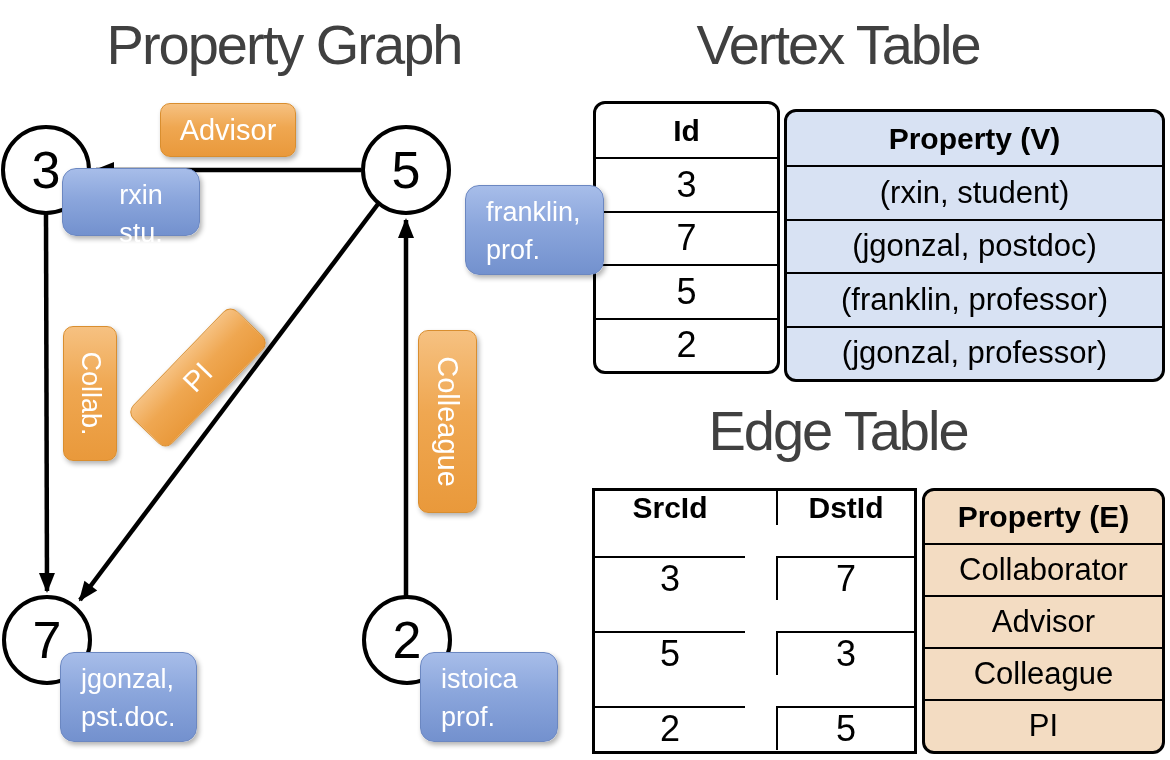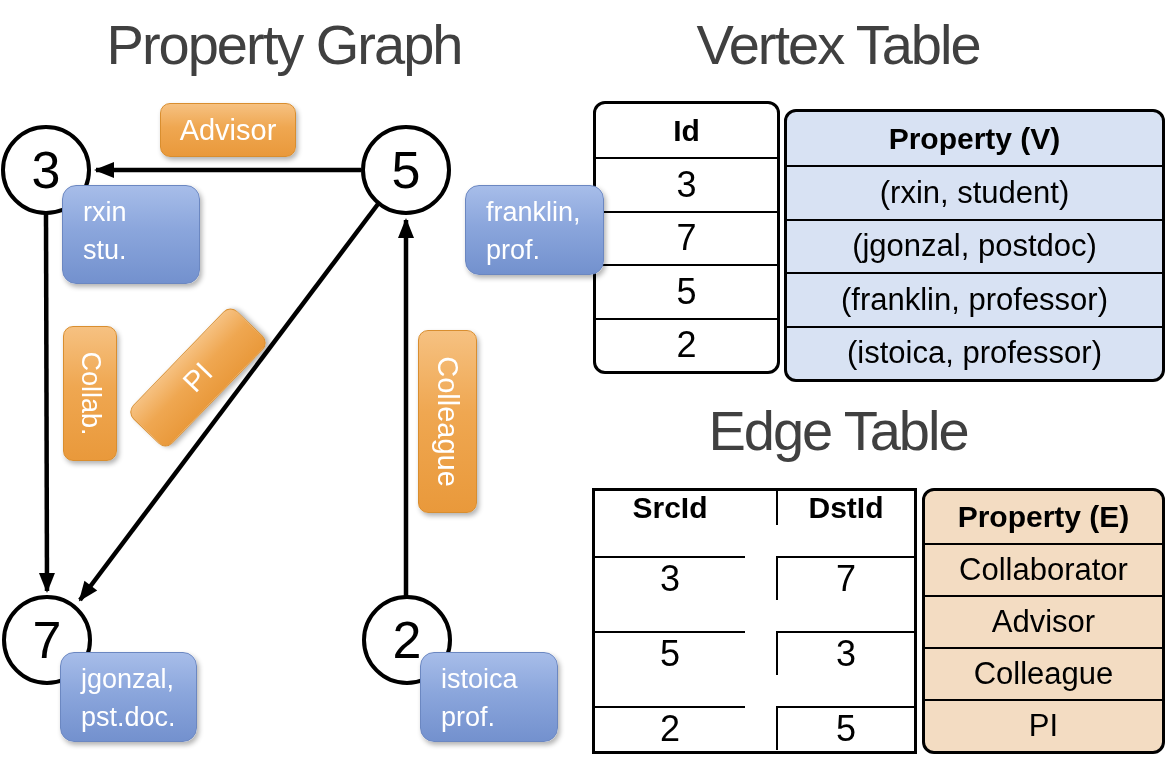--- a/index.html
+++ b/index.html
@@ -36,21 +36,21 @@
   .elabel-colleague { left:418px; top:330px; width:59px;  height:183px; font-size:29px; }
   .elabel-pi        { left:123px; top:350px; width:150px; height:55px; font-size:29px; transform:rotate(-46deg); }
   .vtext { transform:rotate(90deg); white-space:nowrap; }
 
   
   .vbox { position:absolute; z-index:4; border-radius:14px; color:#fff; font-size:27px; line-height:38px;
           background:linear-gradient(180deg, var(--blue_hi), var(--blue) 45%, var(--blue_lo));
           border:1.5px solid var(--blue_border);
           box-shadow:2px 3px 5px rgba(0,0,0,0.3);
           padding:7px 0 0 20px; }
-  .vbox-rxin     { left:62px;  top:185px; width:138px; height:99px; }
+  .vbox-rxin     { left:62px;  top:168px; width:138px; height:68px;text-align:center; }
   .vbox-franklin { left:421px; top:185px; width:139px; height:90px;margin-left:44px; }
   .vbox-jgonzal  { left:60px;  top:652px; width:137px; height:90px; }
   .vbox-istoica  { left:420px; top:652px; width:138px; height:90px; }
   .vbox span { display:block; }
 
   
   .tbl { position:absolute; border:3px solid #000; background:#fff; display:grid; z-index:2; }
   .tbl .cell { display:flex; align-items:center; justify-content:center; font-size:36px; color:#000; }
   .tbl .hdr  { font-weight:700; font-size:30px; }
   .tbl .ptxt { font-size:31px; }
@@ -138,21 +138,21 @@
     <div class="cell">7</div>
     <div class="cell">5</div>
     <div class="cell">2</div>
   </div>
 
   <div class="tbl col1 vt-prop bluefill">
     <div class="cell hdr">Property (V)</div>
     <div class="cell ptxt">(rxin, student)</div>
     <div class="cell ptxt">(jgonzal, postdoc)</div>
     <div class="cell ptxt">(franklin, professor)</div>
-    <div class="cell ptxt">(istoica, professor)</div>
+    <div class="cell ptxt">(jgonzal, professor)</div>
   </div>
 
   <div class="tbl et-ids">
     <div class="cell hdr">SrcId</div>
     <div class="cell hdr">DstId</div>
     <div class="cell">3</div>
     <div class="cell">7</div>
     <div class="cell">5</div>
     <div class="cell">3</div>
     <div class="cell">2</div>

